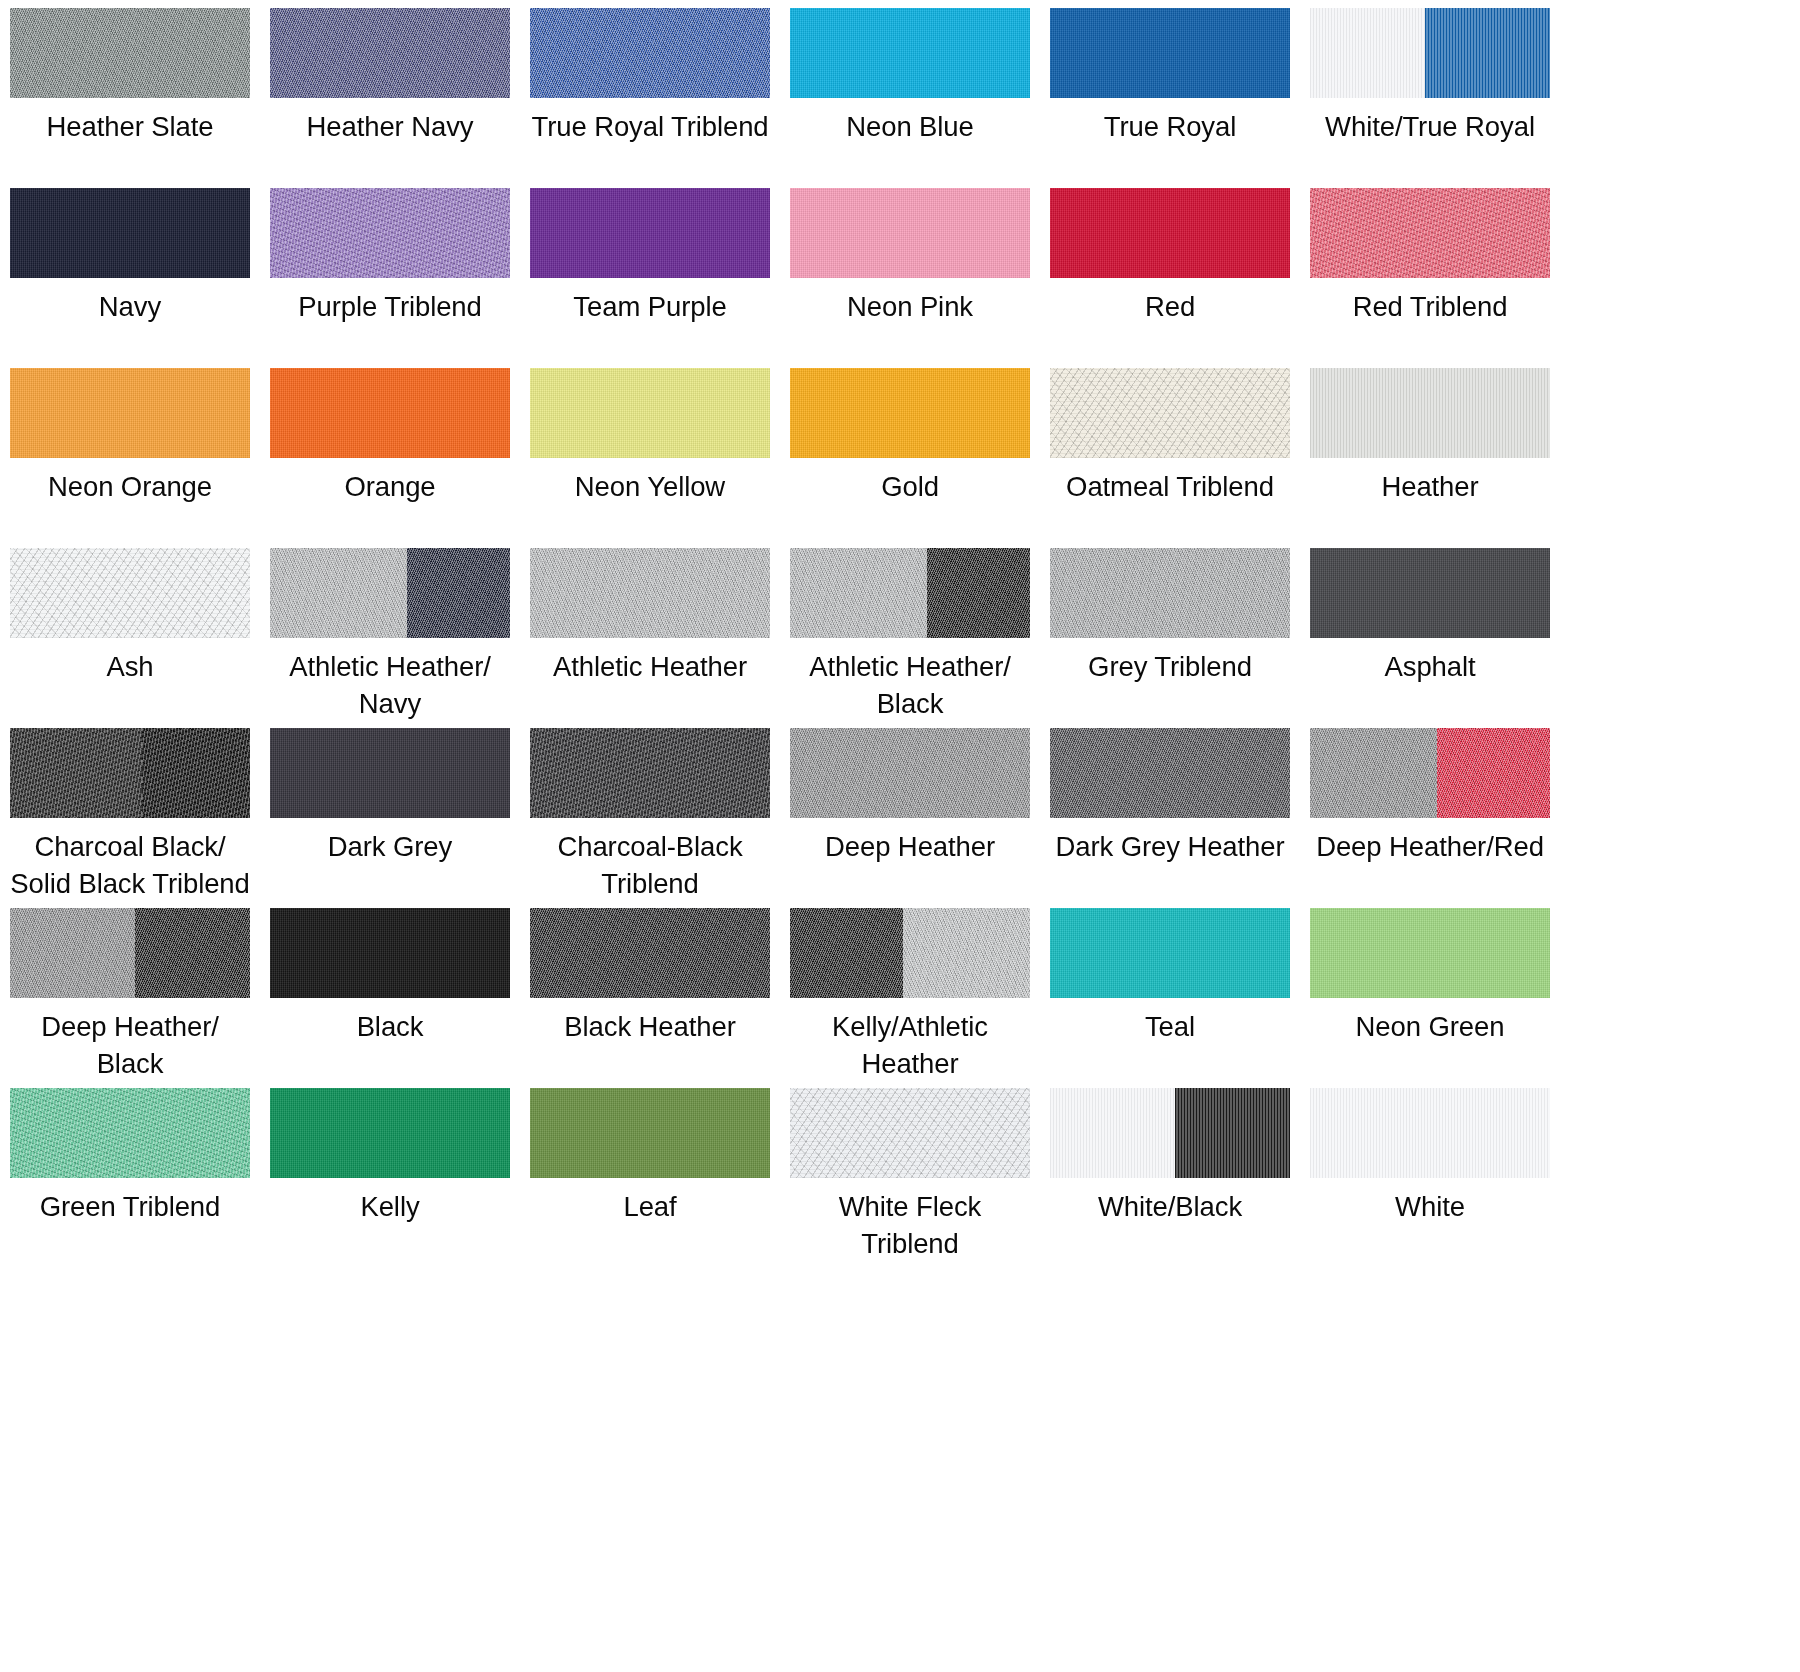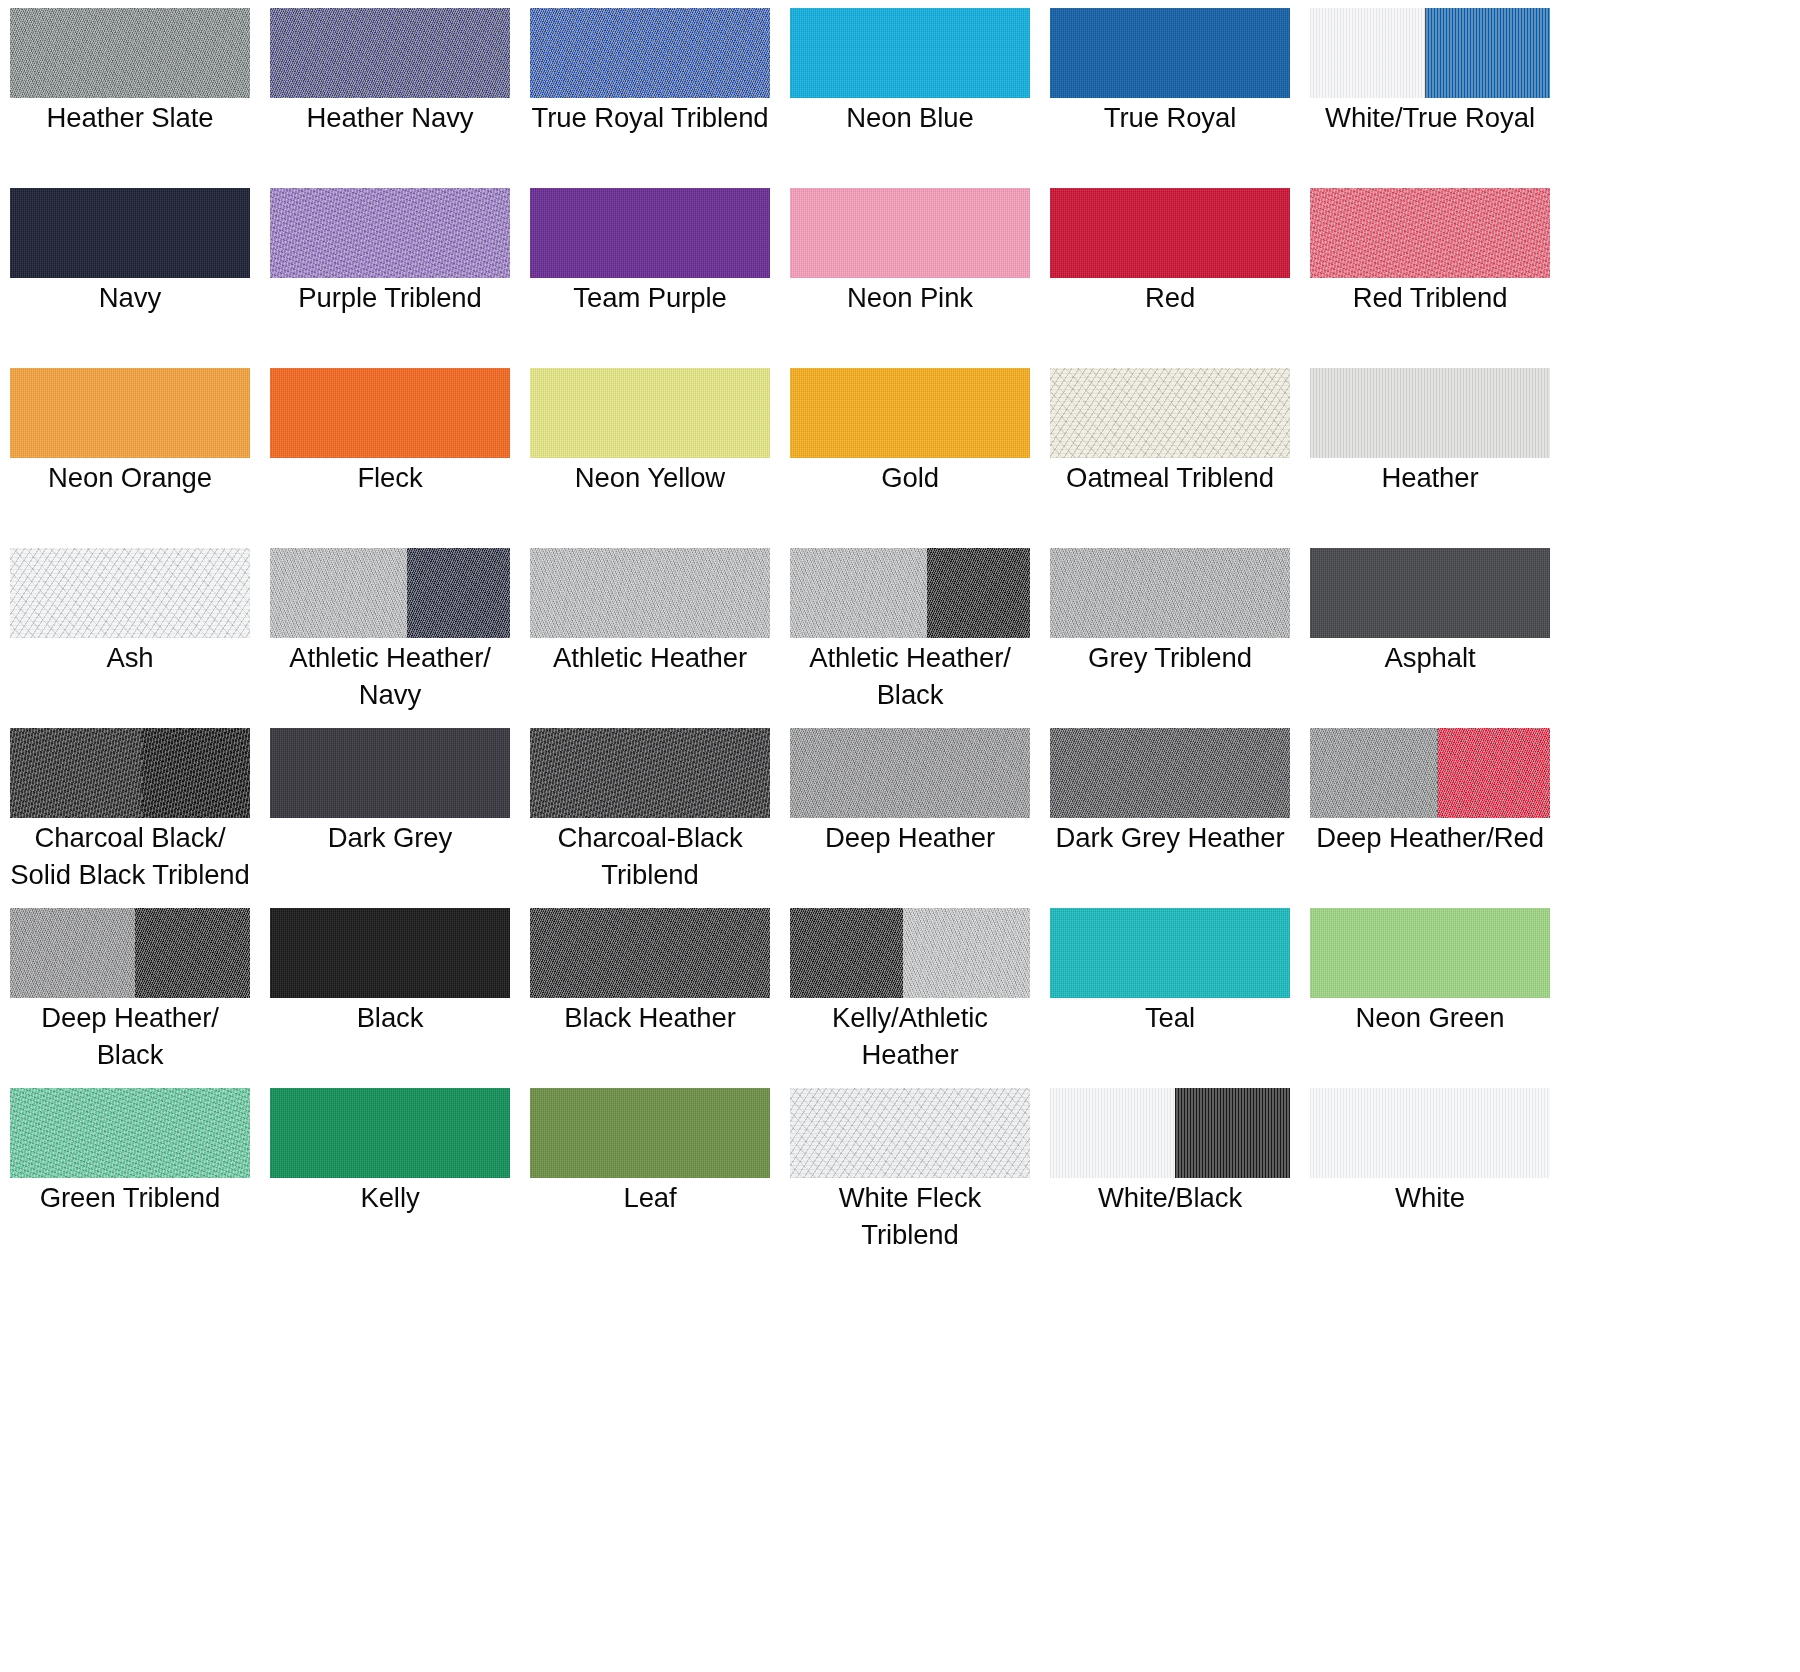--- a/index.html
+++ b/index.html
@@ -84,21 +84,21 @@
   }
   .tex-fleck::after {
     background-image:
       repeating-linear-gradient(123deg, rgba(0,0,0,0.16) 0px, rgba(0,0,0,0.16) 1px, rgba(255,255,255,0.00) 1px, rgba(255,255,255,0.00) 6px),
       repeating-linear-gradient(47deg, rgba(0,0,0,0.10) 0px, rgba(0,0,0,0.10) 1px, rgba(255,255,255,0.00) 1px, rgba(255,255,255,0.00) 9px),
       repeating-linear-gradient(0deg, rgba(0,0,0,0.05) 0px, rgba(0,0,0,0.05) 1px, rgba(255,255,255,0.12) 1px, rgba(255,255,255,0.12) 4px);
   }
 
   .swatch-label {
     width: 240px;
-    margin-top: 2px;
+    margin-top: 11px;
     font-size: 27.5px;
     line-height: 1.33;
     text-align: center;
     letter-spacing: -0.1px;
     white-space: pre-line;
     color: #0a0a0a;
   }
 </style>
 </head>
 <body>
@@ -180,21 +180,21 @@
     <div class="swatch-cell">
       <div class="swatch-chip">
         <div class="chip-half tex-knit" style="width: 100%; background: rgb(249, 164, 60);"></div>
       </div>
       <div class="swatch-label">Neon Orange</div>
     </div>
     <div class="swatch-cell">
       <div class="swatch-chip">
         <div class="chip-half tex-knit" style="width: 100%; background: rgb(248, 104, 29);"></div>
       </div>
-      <div class="swatch-label">Fleck</div>
+      <div class="swatch-label">Orange</div>
     </div>
     <div class="swatch-cell">
       <div class="swatch-chip">
         <div class="chip-half tex-knit" style="width: 100%; background: rgb(233, 234, 135);"></div>
       </div>
       <div class="swatch-label">Neon Yellow</div>
     </div>
     <div class="swatch-cell">
       <div class="swatch-chip">
         <div class="chip-half tex-knit" style="width: 100%; background: rgb(251, 175, 28);"></div>

